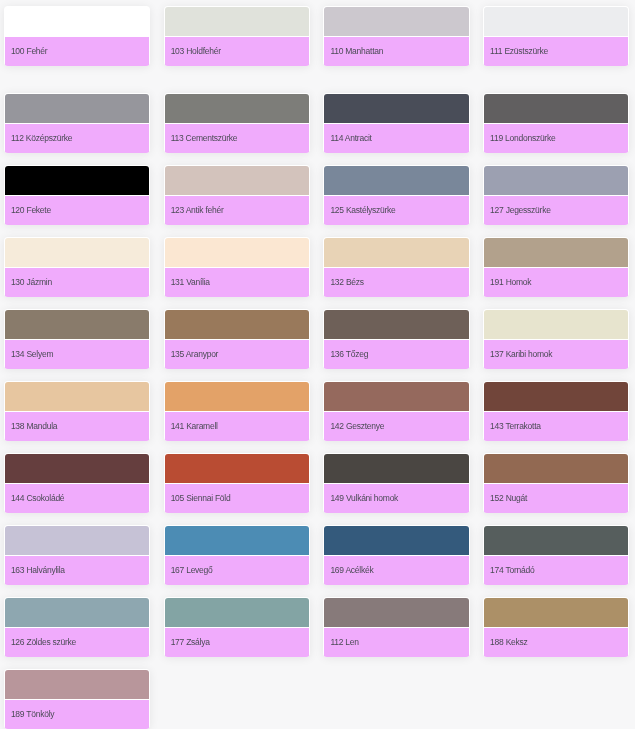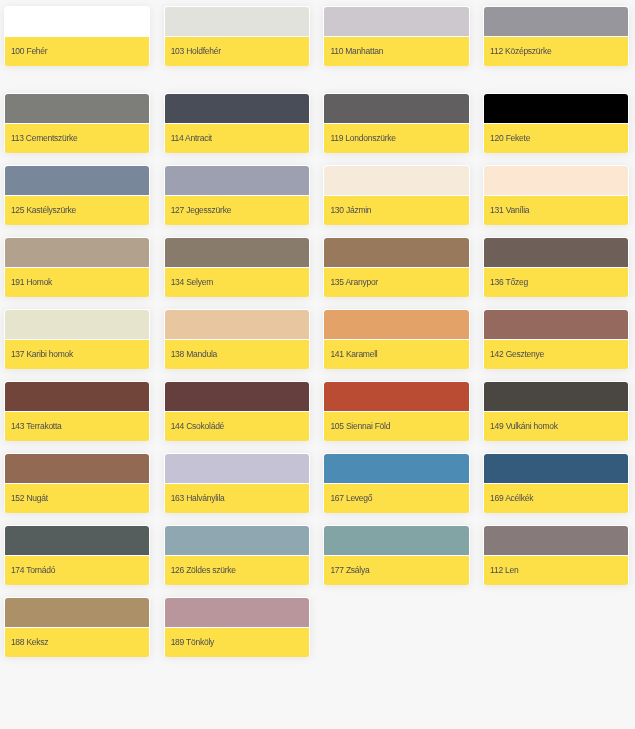--- a/index.html
+++ b/index.html
@@ -26,21 +26,21 @@
     padding:1px 1px 0 1px;
   }
   .card.first-row { margin-bottom:15px; }
   .chip {
     height:29px; width:100%;
     border-radius:3px 3px 0 0;
   }
   .caption {
     height:29px;
     margin-top:1px;
-    background:#fde047;
+    background:#f0abfc;
     display:flex; align-items:center;
     padding-left:6px;
   }
   .label {
     font-size:8.5px;
     line-height:13px;
     color:#4A4A55;
     letter-spacing:-0.25px;
     white-space:nowrap;
   }
@@ -61,20 +61,26 @@
         <div class="caption">
           <span class="label">103 Holdfehér</span>
         </div>
       </div>
       <div class="card first-row">
         <div class="chip" style="background-color: rgb(204, 200, 206);"></div>
         <div class="caption">
           <span class="label">110 Manhattan</span>
         </div>
       </div>
+      <div class="card first-row">
+        <div class="chip" style="background-color: rgb(236, 237, 239);"></div>
+        <div class="caption">
+          <span class="label">111 Ezüstszürke</span>
+        </div>
+      </div>
       <div class="card">
         <div class="chip" style="background-color: rgb(150, 150, 156);"></div>
         <div class="caption">
           <span class="label">112 Középszürke</span>
         </div>
       </div>
       <div class="card">
         <div class="chip" style="background-color: rgb(125, 125, 121);"></div>
         <div class="caption">
           <span class="label">113 Cementszürke</span>
@@ -92,20 +98,26 @@
           <span class="label">119 Londonszürke</span>
         </div>
       </div>
       <div class="card">
         <div class="chip" style="background-color: rgb(0, 0, 0);"></div>
         <div class="caption">
           <span class="label">120 Fekete</span>
         </div>
       </div>
       <div class="card">
+        <div class="chip" style="background-color: rgb(211, 195, 188);"></div>
+        <div class="caption">
+          <span class="label">123 Antik fehér</span>
+        </div>
+      </div>
+      <div class="card">
         <div class="chip" style="background-color: rgb(121, 135, 154);"></div>
         <div class="caption">
           <span class="label">125 Kastélyszürke</span>
         </div>
       </div>
       <div class="card">
         <div class="chip" style="background-color: rgb(156, 160, 177);"></div>
         <div class="caption">
           <span class="label">127 Jegesszürke</span>
         </div>
@@ -113,20 +125,26 @@
       <div class="card">
         <div class="chip" style="background-color: rgb(246, 235, 218);"></div>
         <div class="caption">
           <span class="label">130 Jázmin</span>
         </div>
       </div>
       <div class="card">
         <div class="chip" style="background-color: rgb(251, 231, 210);"></div>
         <div class="caption">
           <span class="label">131 Vanília</span>
+        </div>
+      </div>
+      <div class="card">
+        <div class="chip" style="background-color: rgb(232, 211, 182);"></div>
+        <div class="caption">
+          <span class="label">132 Bézs</span>
         </div>
       </div>
       <div class="card">
         <div class="chip" style="background-color: rgb(178, 161, 140);"></div>
         <div class="caption">
           <span class="label">191 Homok</span>
         </div>
       </div>
       <div class="card">
         <div class="chip" style="background-color: rgb(137, 123, 107);"></div>

